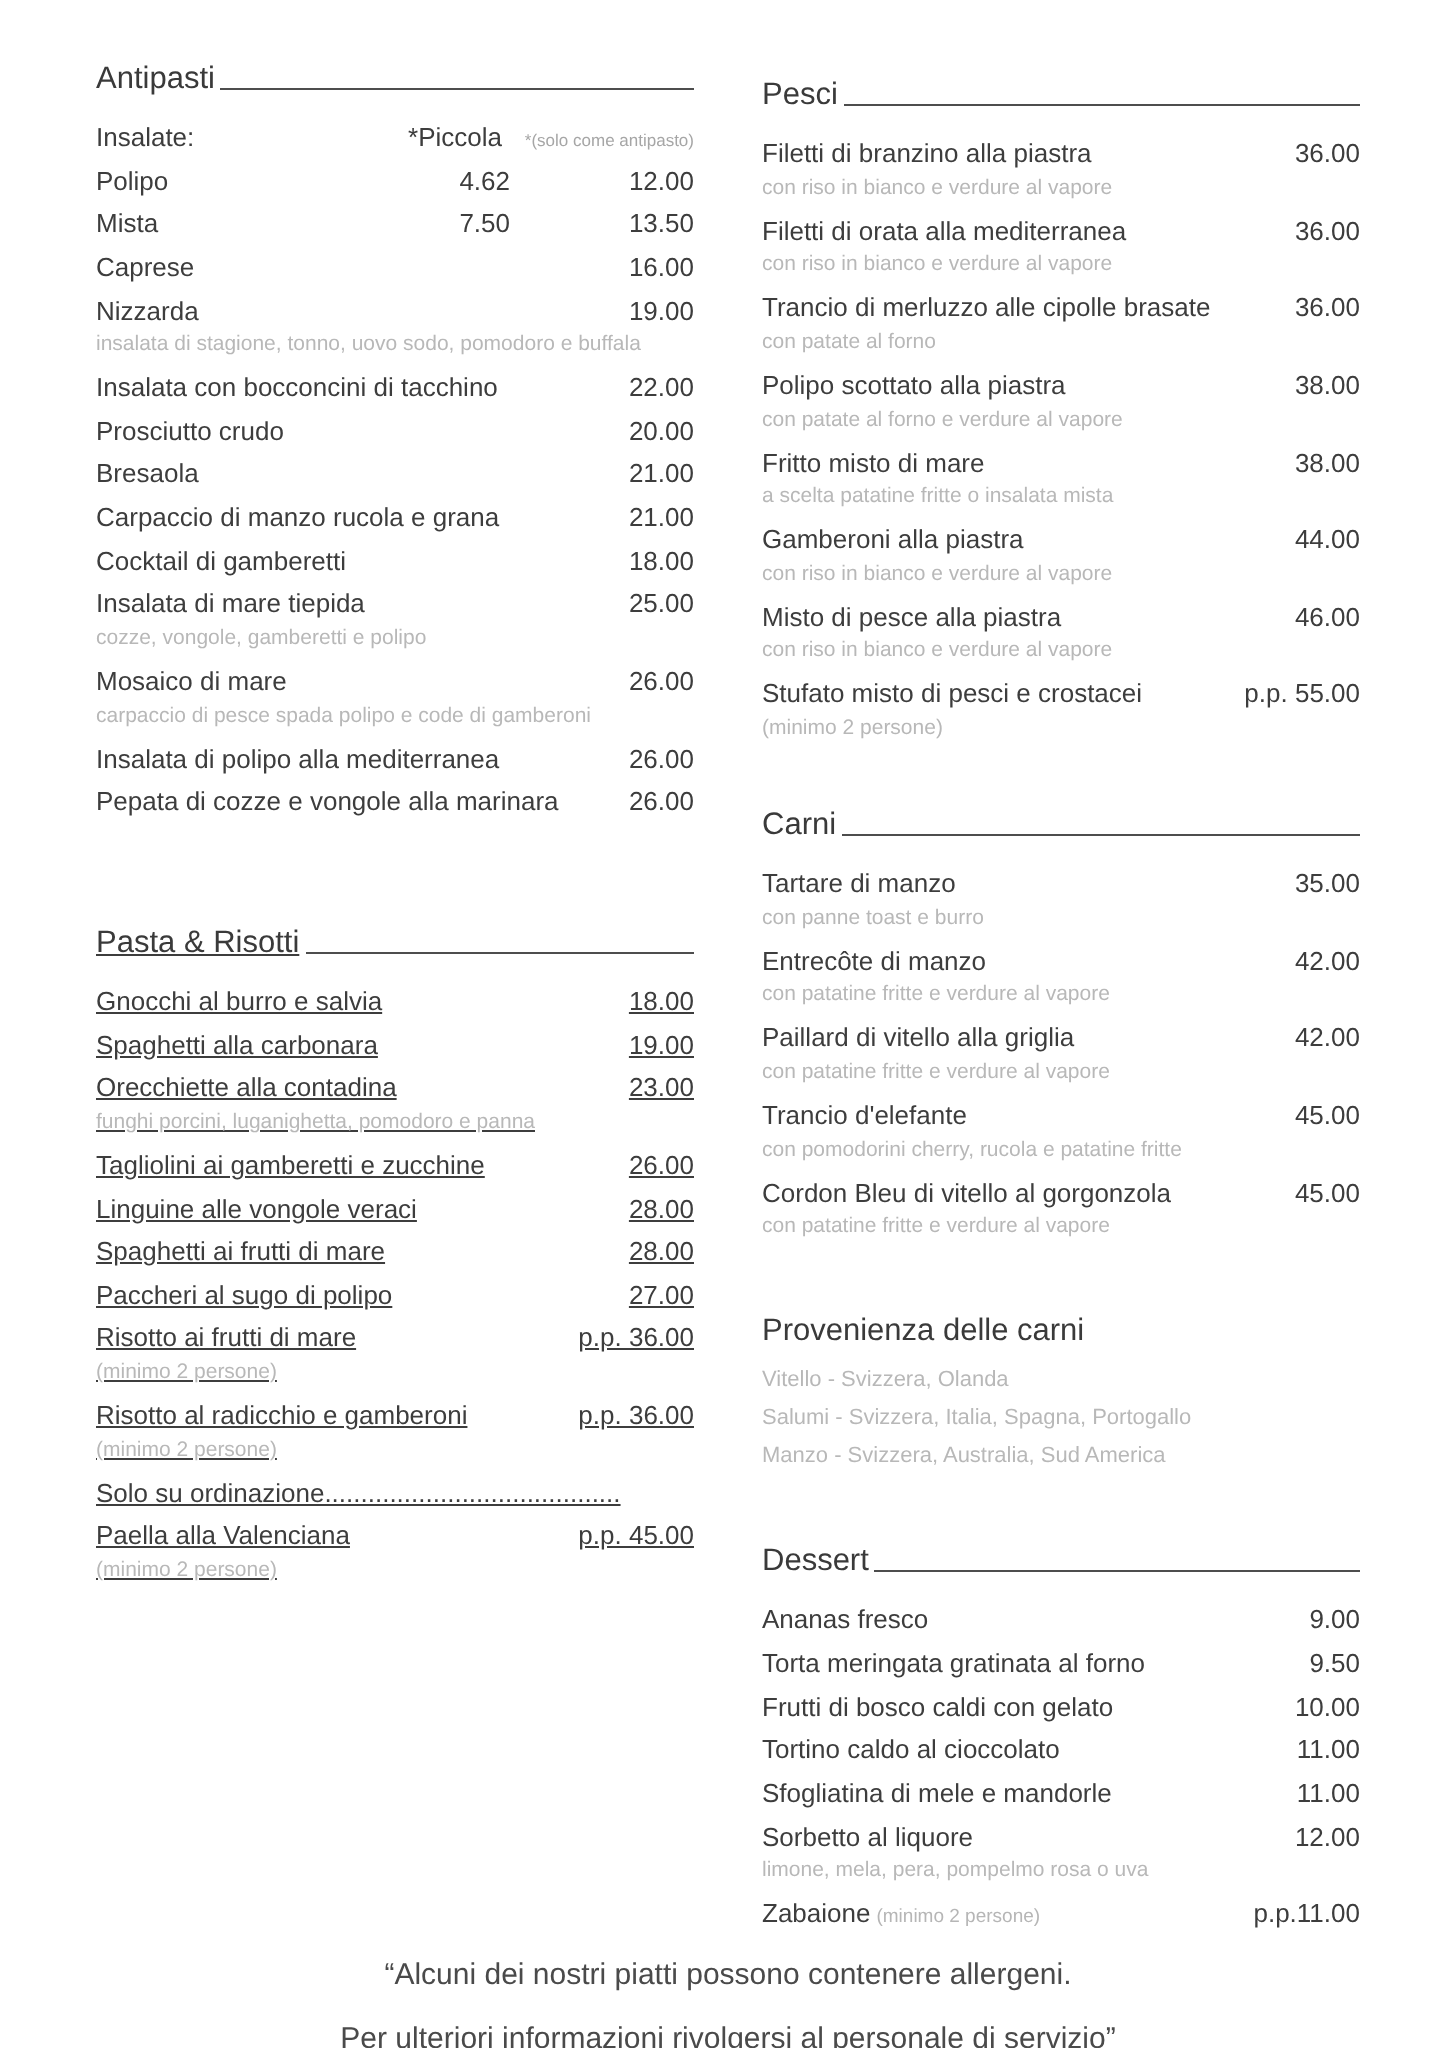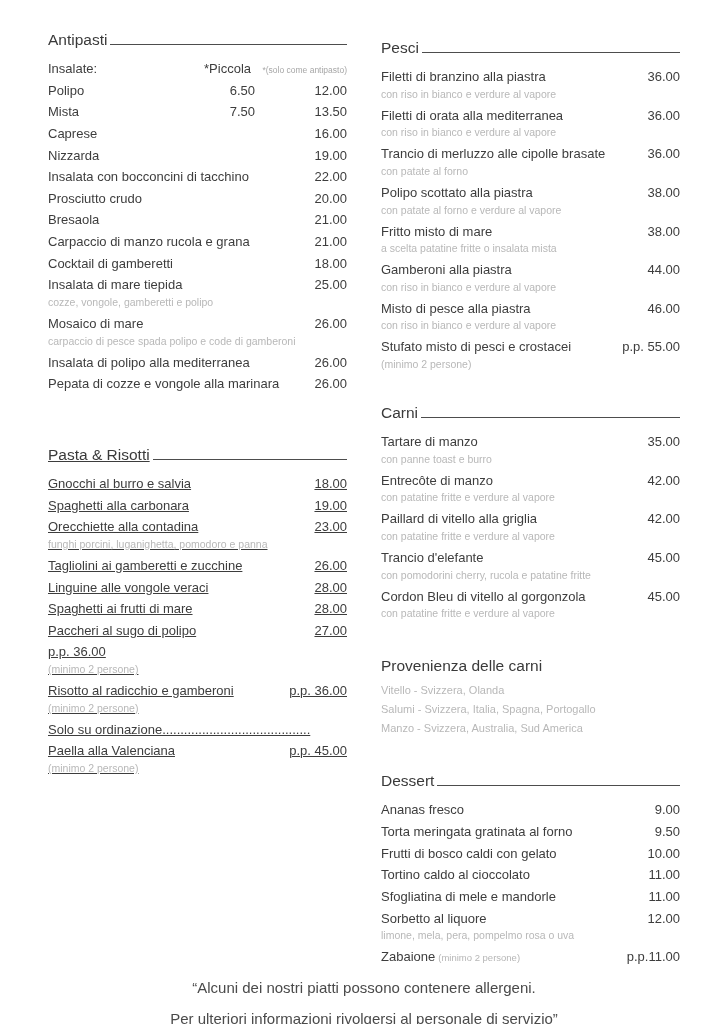--- a/index.html
+++ b/index.html
@@ -59,38 +59,39 @@
             <span class="title-text">Antipasti</span>
             <span class="rule"></span>
           </div>
           <div class="row header-row">
             <span class="item-name">Insalate:</span>
             <span class="piccola">*Piccola</span>
             <span class="piccola-note">*(solo come antipasto)</span>
           </div>
           <div class="row has-small">
             <span class="item-name">Polipo</span>
-            <span class="item-small">6.50</span>
+            <span class="item-small">4.62</span>
             <span class="item-price">12.00</span>
           </div>
           <div class="row has-small">
             <span class="item-name">Mista</span>
             <span class="item-small">7.50</span>
             <span class="item-price">13.50</span>
           </div>
           <div class="row has-small">
             <span class="item-name">Caprese</span>
             <span class="item-small"></span>
             <span class="item-price">16.00</span>
           </div>
           <div class="row has-small">
             <span class="item-name">Nizzarda</span>
             <span class="item-small"></span>
             <span class="item-price">19.00</span>
           </div>
+          <div class="note">insalata di stagione, tonno, uovo sodo, pomodoro e buffala</div>
           <div class="row">
             <span class="item-name">Insalata con bocconcini di tacchino</span>
             <span class="item-price">22.00</span>
           </div>
           <div class="row">
             <span class="item-name">Prosciutto crudo</span>
             <span class="item-price">20.00</span>
           </div>
           <div class="row">
             <span class="item-name">Bresaola</span>
@@ -151,20 +152,21 @@
           </div>
           <div class="row">
             <span class="item-name">Spaghetti ai frutti di mare</span>
             <span class="item-price">28.00</span>
           </div>
           <div class="row">
             <span class="item-name">Paccheri al sugo di polipo</span>
             <span class="item-price">27.00</span>
           </div>
           <div class="row">
+            <span class="item-name">Risotto ai frutti di mare</span>
             <span class="item-price">p.p. 36.00</span>
           </div>
           <div class="note">(minimo 2 persone)</div>
           <div class="row">
             <span class="item-name">Risotto al radicchio e gamberoni</span>
             <span class="item-price">p.p. 36.00</span>
           </div>
           <div class="note">(minimo 2 persone)</div>
           <div class="row">
             <span class="item-name">Solo su ordinazione.........................................</span>

